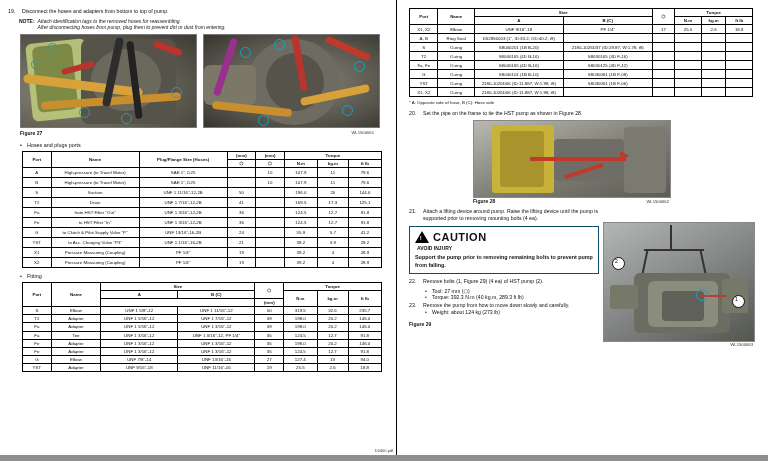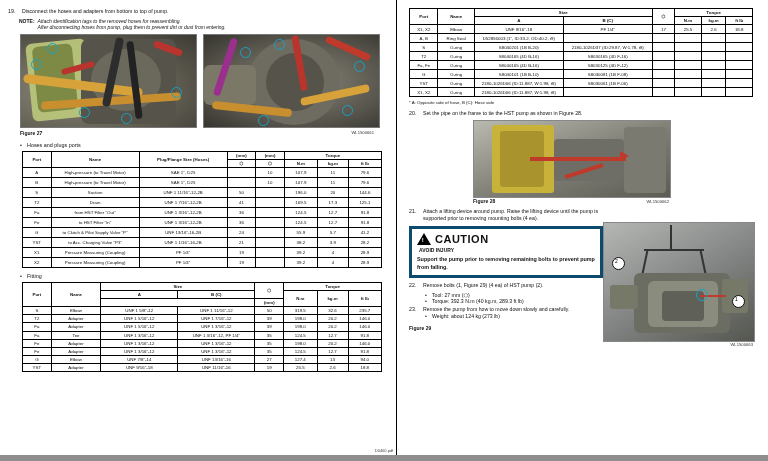--- a/index.html
+++ b/index.html
@@ -31,21 +31,21 @@
   .cap b{font-weight:bold;}
   .wl{font-size:4.2px;color:#333;}
 
   .sub-h{margin:2px 0 3px 12px;font-size:5.4px;}
   .bullet{display:inline-block;width:7px;}
 
   table.t{border-collapse:collapse;font-size:4.4px;margin-left:14px;}
   table.t th,table.t td{border:1px solid #000;padding:1px 1px;text-align:center;vertical-align:middle;line-height:1.15;}
   table.t th{font-weight:bold;background:#fff;}
 
-  .caution{border:3px solid #0c4a6e;padding:4px 5px;margin:4px 0 4px 12px;}
+  .caution{border:1px solid #0c4a6e;padding:4px 5px;margin:4px 0 4px 12px;}
   .caution-hd{display:flex;align-items:center;gap:4px;font-size:11px;font-weight:bold;letter-spacing:.5px;}
   .tri{width:0;height:0;border-left:7px solid transparent;border-right:7px solid transparent;border-bottom:12px solid #000;position:relative;}
   .tri span{position:absolute;left:-2.2px;top:4px;color:#fff;font-size:6px;font-weight:bold;}
   .avoid{font-size:5px;font-weight:bold;margin:2px 0 3px 2px;}
   .ctext{font-size:5.4px;font-weight:bold;line-height:1.4;}
 
   .fig{position:relative;border:1px solid #888;overflow:hidden;}
   .figcap{font-size:5px;font-weight:bold;}
   .figrow{display:flex;justify-content:space-between;align-items:flex-end;}
 

